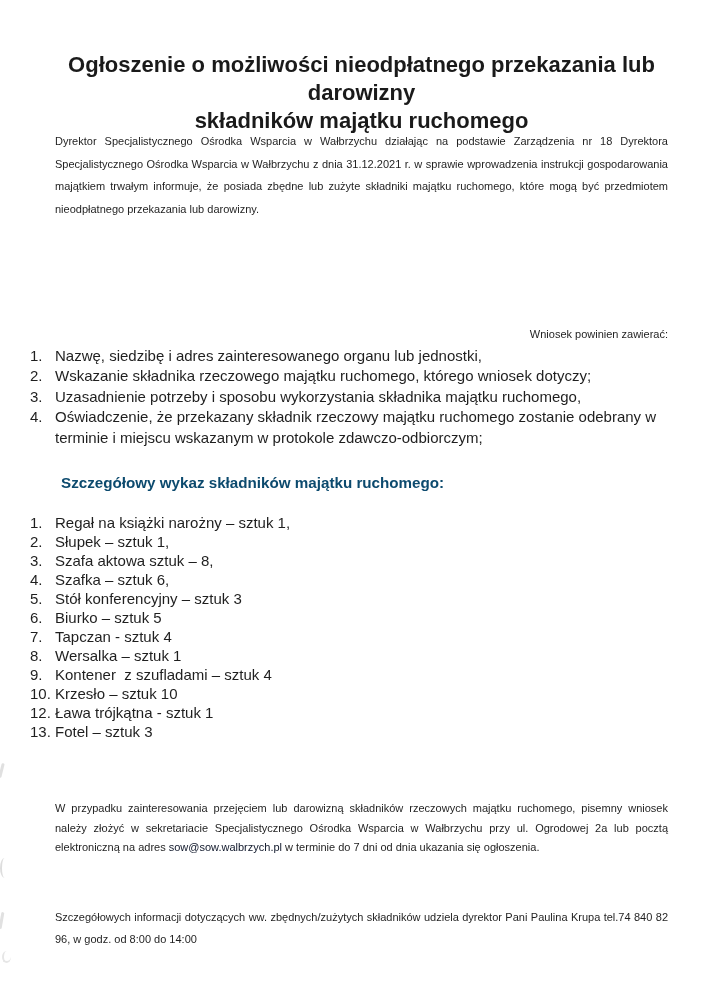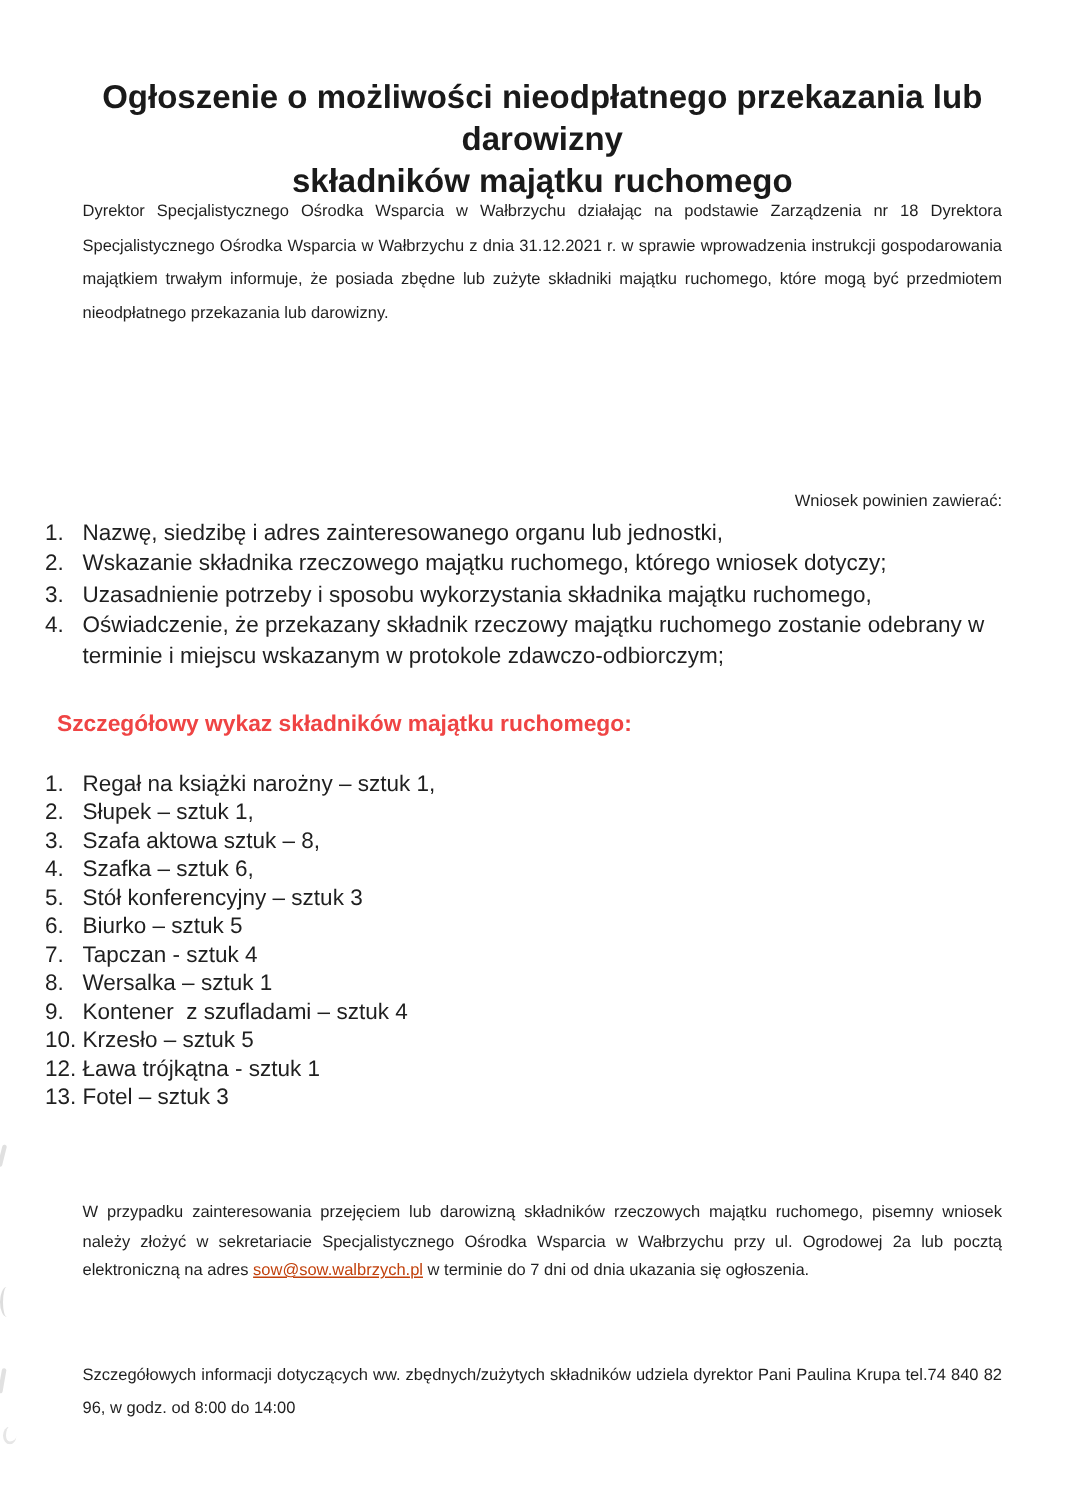--- a/index.html
+++ b/index.html
@@ -40,25 +40,25 @@
     text-align: justify;
   }
   .p-intro    { top: 119px; line-height: 22.7px; }
   .p-transfer { top: 248px; line-height: 21.5px; }
   .p-wniosek  { top: 313px; line-height: 21px; text-align: right; }
   .p-submit   { top: 788px; line-height: 19.5px; }
   .p-contact  { top: 896px; line-height: 21.8px; }
   .section-heading {
     position: absolute;
     top: 474px;
-    left: 38px;
+    left: 61px;
     width: 613px;
     font-weight: 700;
     font-size: 15.2px;
-    color: #ef4444;
+    color: #0c4a6e;
   }
   .num-list {
     position: absolute;
     left: 30px;
     width: 650px;
     font-size: 15px;
     list-style: none;
     margin: 0;
     padding: 0;
   }
@@ -70,22 +70,21 @@
   }
   .num-list .num {
     flex: none;
     width: 25px;
   }
   .num-list .txt {
     flex: 1;
     white-space: pre-wrap;
   }
   .email-link {
-    color: #c2410c;
-    text-decoration: underline;
+    color: #0f172a;
     cursor: pointer;
   }
   
   .art {
     position: absolute;
     opacity: 0.55;
     pointer-events: none;
   }
   .art1 { left: 0; top: 763px; width: 3px; height: 15px; background: #c7c7c7; transform: rotate(14deg); border-radius: 2px; }
   .art2 { left: 0; top: 858px; width: 7px; height: 20px; border-left: 2px solid #c3c3c3; border-radius: 50%; }
@@ -160,21 +159,21 @@
     <li class="li">
       <span class="num">8.</span>
       <span class="txt">Wersalka – sztuk 1</span>
     </li>
     <li class="li">
       <span class="num">9.</span>
       <span class="txt">Kontener  z szufladami – sztuk 4</span>
     </li>
     <li class="li">
       <span class="num">10.</span>
-      <span class="txt">Krzesło – sztuk 5</span>
+      <span class="txt">Krzesło – sztuk 10</span>
     </li>
     <li class="li">
       <span class="num">12.</span>
       <span class="txt">Ława trójkątna - sztuk 1</span>
     </li>
     <li class="li">
       <span class="num">13.</span>
       <span class="txt">Fotel – sztuk 3</span>
     </li>
   </ol>

